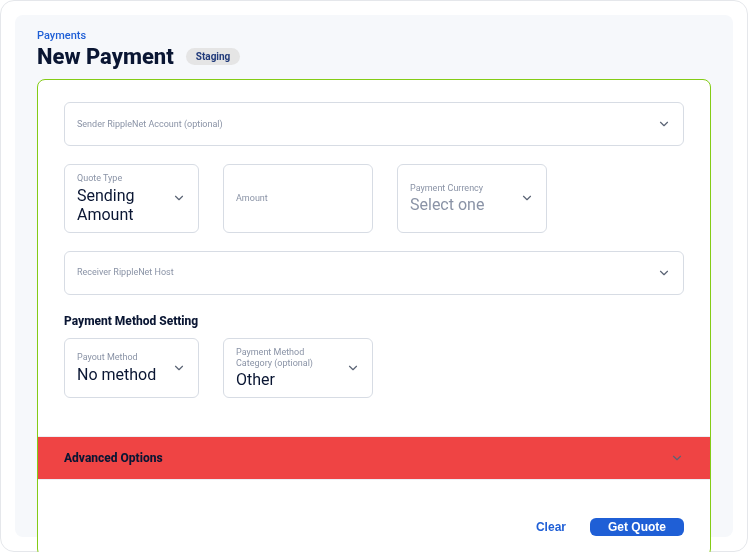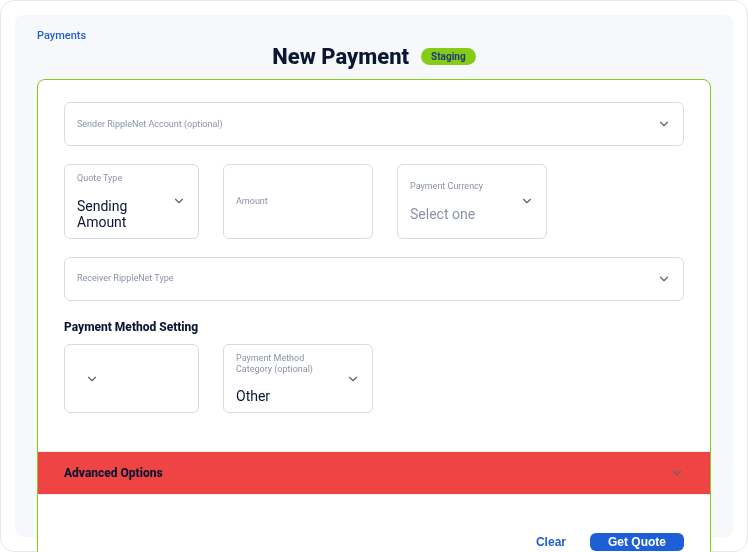--- a/index.html
+++ b/index.html
@@ -32,29 +32,28 @@
   .breadcrumb {
     color: #1f5fd6;
     font-size: 11px;
     font-weight: 500;
     margin-bottom: 2px;
   }
   .title-row {
     display: flex;
     align-items: center;
     gap: 12px;
-    justify-content: center;
   }
   .page-title {
     font-size: 22px;
     font-weight: 800;
     color: #0a1633;
   }
   .badge {
-    background: #84cc16;
+    background: #e5e5e5;
     color: #203a7a;
     font-size: 10px;
     font-weight: 700;
     padding: 3px 10px;
     border-radius: 10px;
   }
   .card {
     background: #fff;
     border: 1px solid #84cc16;
     border-radius: 8px;
@@ -83,23 +82,23 @@
     flex-direction: column;
     justify-content: center;
     min-height: 26px;
   }
   .field-label {
     font-size: 9px;
     color: #8a93a6;
     line-height: 1.2;
   }
   .field-value {
-    font-size: 14px;
-    color: #0a1633;
-    margin-top: 14px;
+    font-size: 16px;
+    color: #0a1633;
+    margin-top: 2px;
   }
   .chevron {
     width: 14px;
     height: 14px;
     flex-shrink: 0;
     margin-left: 8px;
   }
   .chevron svg { width: 14px; height: 14px; display:block; }
   .row {
     display: flex;
@@ -214,33 +213,37 @@
               <svg viewBox="0 0 24 24" fill="none" stroke="#5b6475" stroke-width="2" stroke-linecap="round" stroke-linejoin="round">
                   <polyline points="6 9 12 15 18 9"></polyline>
                 </svg>
             </span>
           </div>
         </div>
 
         <div class="row">
           <div class="field w-full">
             <div class="field-inner">
-              <div class="field-label">Receiver RippleNet Type</div>
+              <div class="field-label">Receiver RippleNet Host</div>
             </div>
             <span class="chevron">
               <svg viewBox="0 0 24 24" fill="none" stroke="#5b6475" stroke-width="2" stroke-linecap="round" stroke-linejoin="round">
                   <polyline points="6 9 12 15 18 9"></polyline>
                 </svg>
             </span>
           </div>
         </div>
 
         <div class="section-heading">Payment Method Setting</div>
         <div class="row" style="margin-bottom:10px;">
           <div class="field w1">
+            <div class="field-inner">
+              <div class="field-label">Payout Method</div>
+              <div class="field-value">No method</div>
+            </div>
             <span class="chevron">
               <svg viewBox="0 0 24 24" fill="none" stroke="#5b6475" stroke-width="2" stroke-linecap="round" stroke-linejoin="round">
                   <polyline points="6 9 12 15 18 9"></polyline>
                 </svg>
             </span>
           </div>
           <div class="field w2">
             <div class="field-inner">
               <div class="field-label">Payment Method Category (optional)</div>
               <div class="field-value">Other</div>

